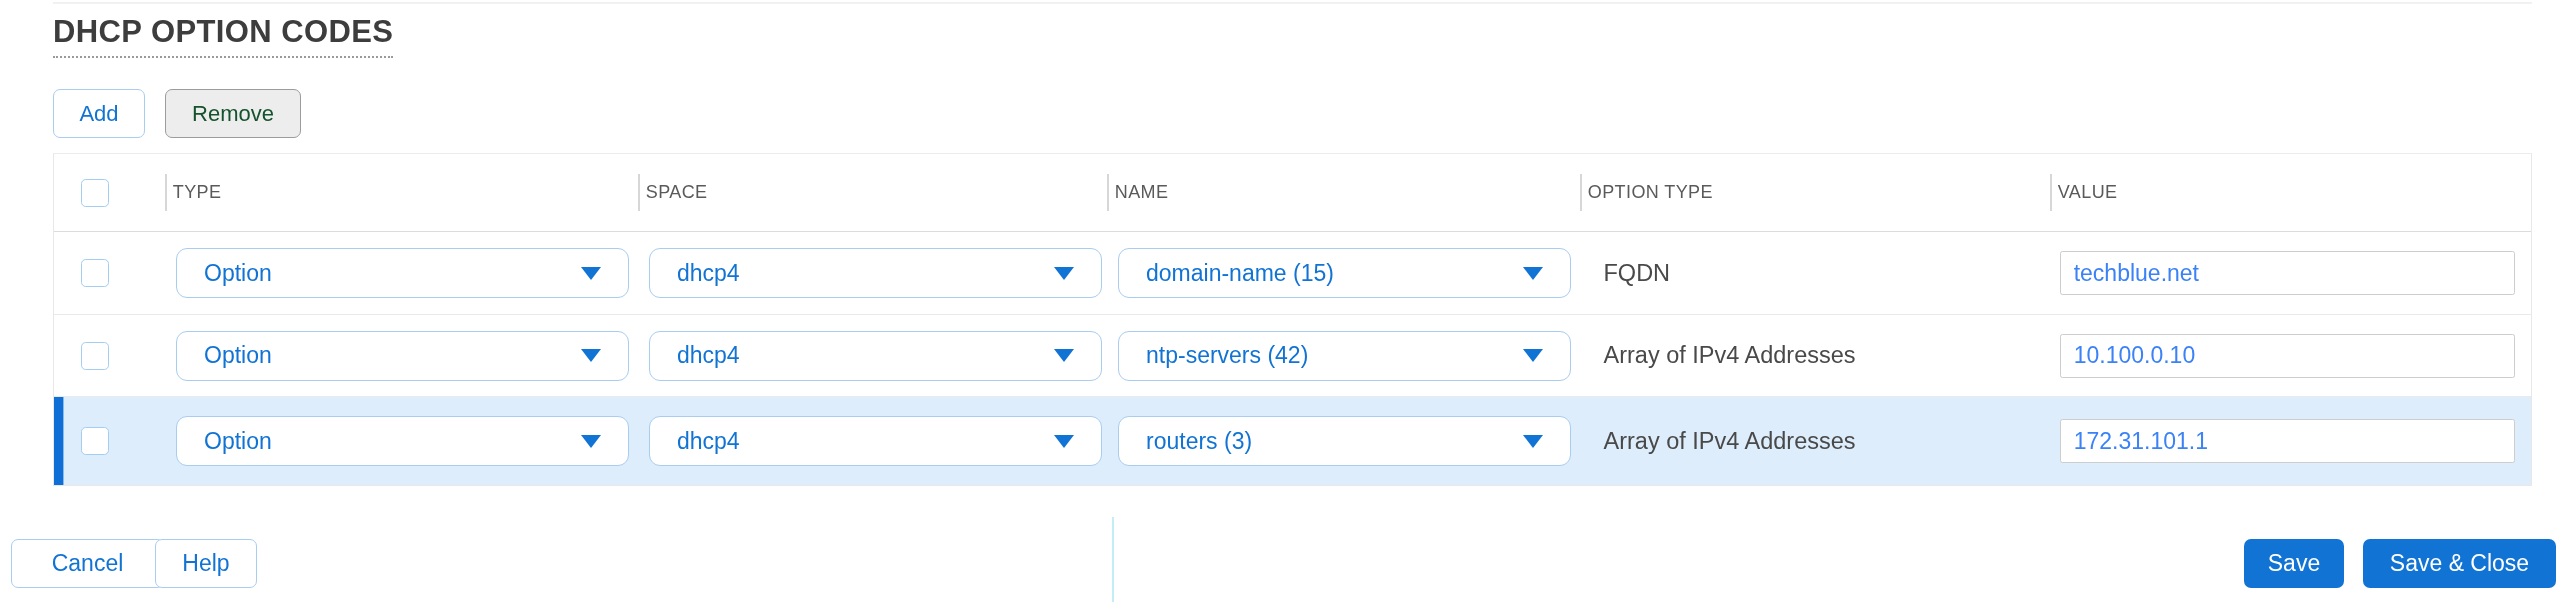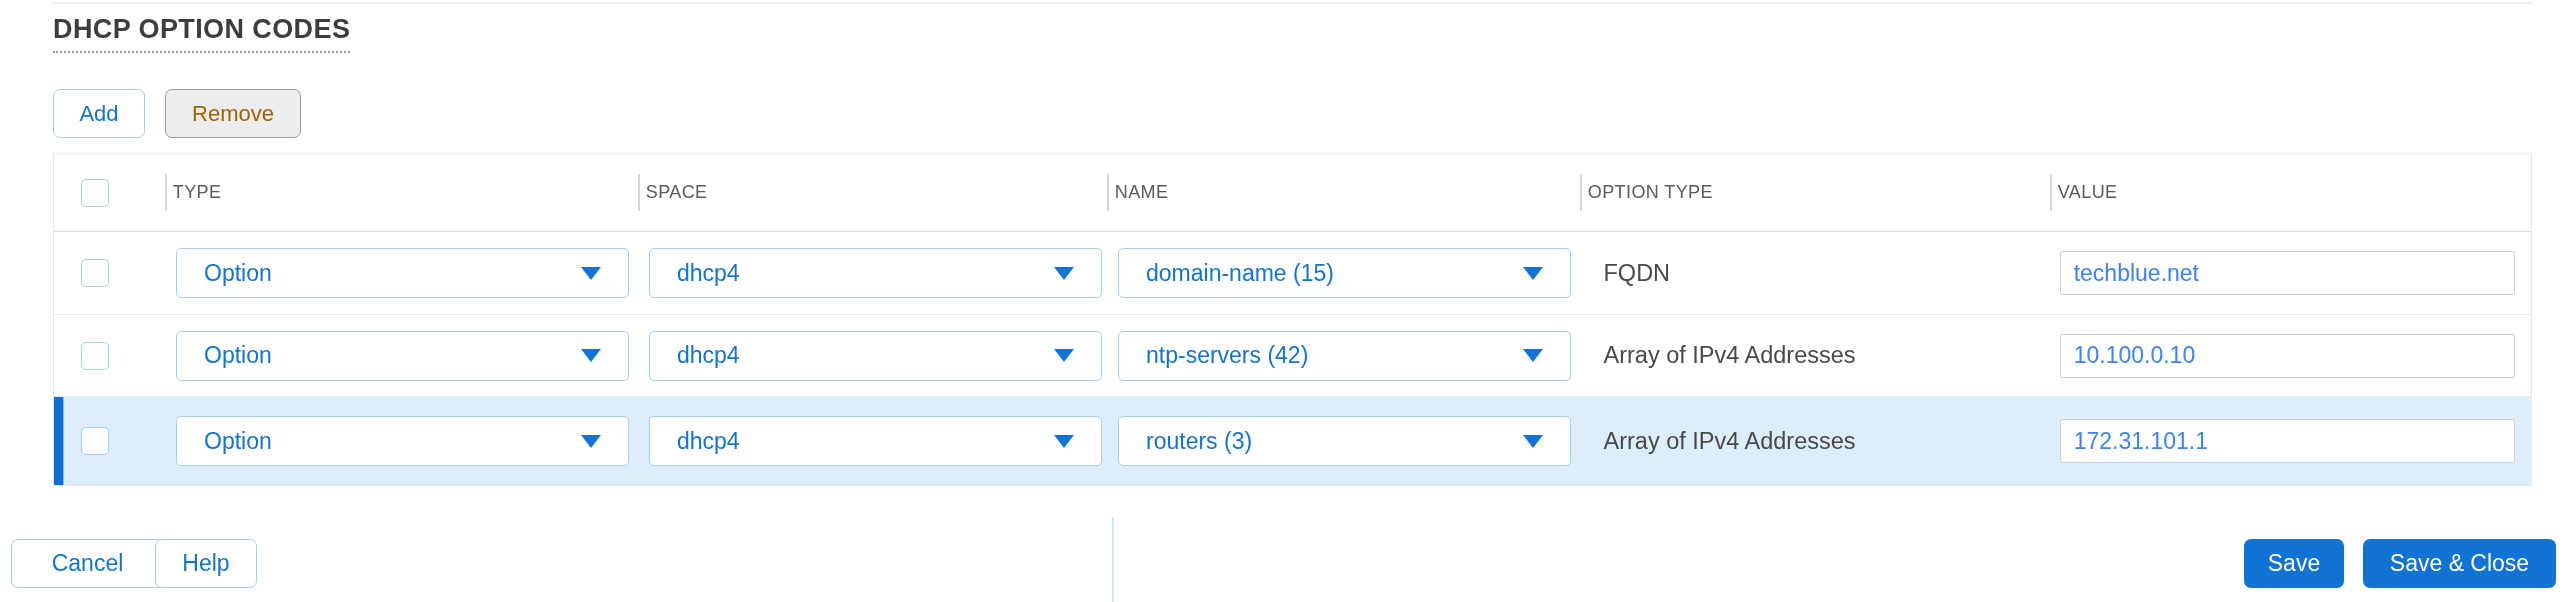--- a/index.html
+++ b/index.html
@@ -4,28 +4,28 @@
 <style>
   * { margin:0; padding:0; box-sizing:border-box; }
   html,body { background:#ffffff; }
   body { font-family:"Liberation Sans", sans-serif; }
   #app { position:relative; width:2576px; height:602px; background:#ffffff; overflow:hidden; }
 
   .top-hairline { position:absolute; left:53px; top:1.6px; width:2479px; height:2.4px; background:#f1f1f1; }
 
   .page-title {
     position:absolute; left:53px; top:14px;
-    font-size:27px; font-weight:700; color:#3d3d3d; letter-spacing:0.4px;
+    font-size:31px; font-weight:700; color:#3d3d3d; letter-spacing:0.4px;
     padding-bottom:5.5px; border-bottom:2.4px dotted #9a9a9a;
   }
 
   .btn { display:flex; align-items:center; justify-content:center;
          border-radius:7px; font-size:22px; cursor:pointer; user-select:none; }
   .btn-outline { background:#ffffff; border:1.6px solid #a9cdf0; color:#1173d4; }
-  .btn-disabled { background:#ededed; border:1.6px solid #9c9c9c; color:#a16207; cursor:default; }
+  .btn-disabled { background:#ededed; border:1.6px solid #9c9c9c; color:#14532d; cursor:default; }
   .btn-primary { background:#1173d4; border:none; color:#ffffff; font-size:23px; }
 
   .btn-add    { position:absolute; left:53px;  top:89px; width:92px; height:49px; }
   .btn-remove { position:absolute; left:165px; top:89px; width:136px; height:49px; }
 
   
   .grid-cols { display:grid; grid-template-columns:111px 473px 469px 473px 470px 483px; }
   .table {
     position:absolute; left:53px; top:153px; width:2479px;
     border:0.8px solid #e8e8e8; border-top:1.6px solid #ececec; background:#ffffff;
@@ -39,21 +39,21 @@
   .row + .row { border-top:1.6px solid #eaeaea; }
   .row.selected { height:89px; background:#ddedfb;
                   box-shadow:inset 9.4px 0 0 0 #0f6fd6; }
 
   .cell { display:flex; align-items:center; }
   .cell-check { padding-left:27px; }
   .checkbox { width:28px; height:28px; background:#ffffff;
               border:1.6px solid #a5cdf1; border-radius:4.7px; cursor:pointer; }
 
   .dropdown { position:relative; margin-left:11px; width:453px; height:50px;
-              background:#ffffff; border:1.6px solid #a9cdf0; border-radius:5px;
+              background:#ffffff; border:1.6px solid #a9cdf0; border-radius:11px;
               display:flex; align-items:center; padding:0 55px 0 27px;
               color:#1173d4; font-size:23px; cursor:pointer; white-space:nowrap; }
   .caret { position:absolute; right:27px; top:50%; margin-top:-6.3px;
            width:0; height:0; border-left:10.2px solid transparent;
            border-right:10.2px solid transparent; border-top:13.3px solid #1173d4; }
 
   .cell-text { padding-left:23.5px; font-size:23.5px; color:#494949; }
 
   .value-input { margin-left:10.2px; width:455px; height:44px;
                  border:0.8px solid #cdcdcd; border-radius:2.4px; background:#ffffff;

